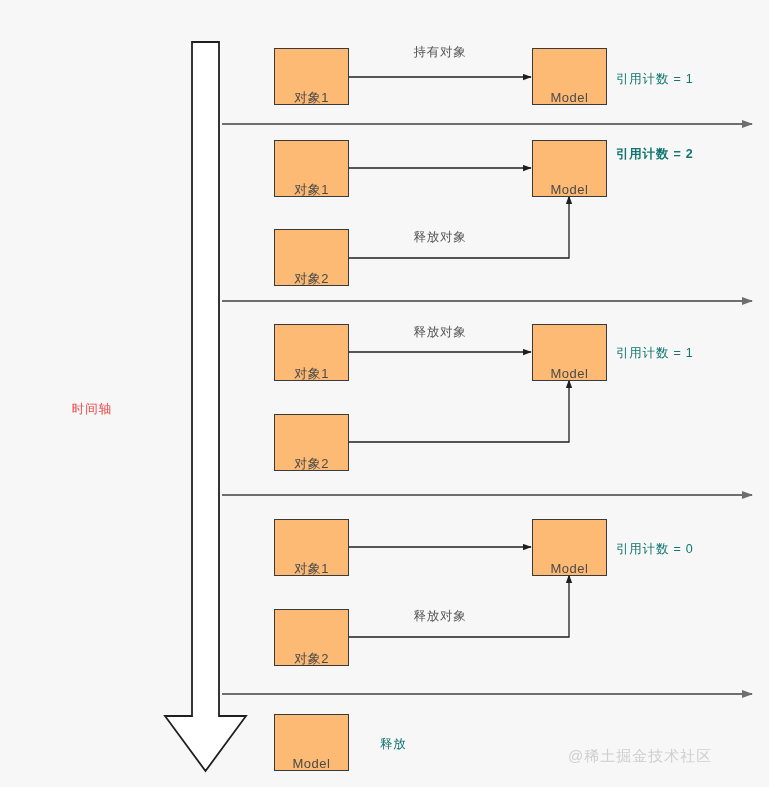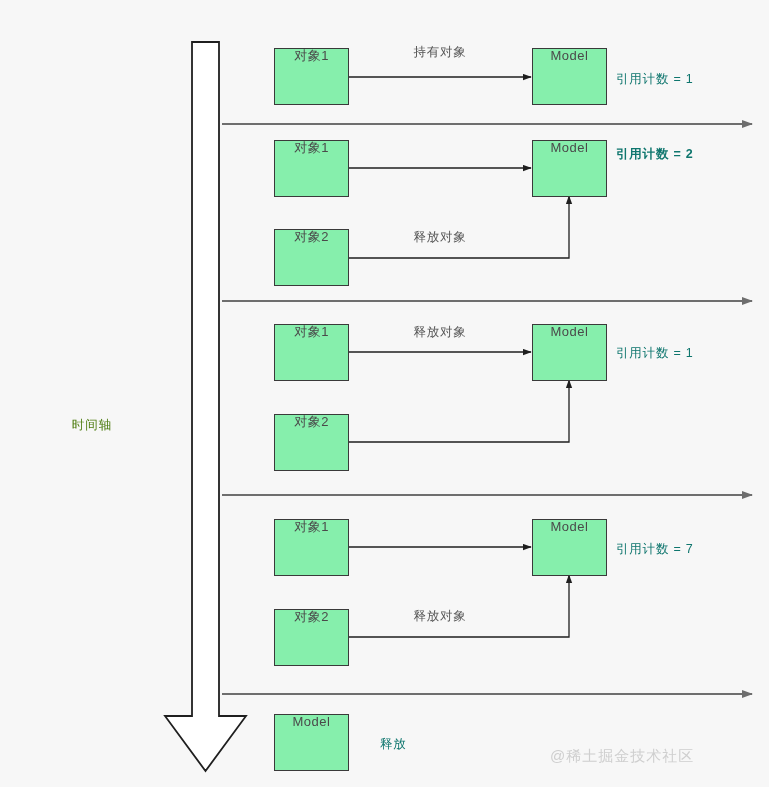--- a/index.html
+++ b/index.html
@@ -25,25 +25,25 @@
   }
   svg.layer {
     position: absolute;
     left: 0; top: 0;
     width: 769px;
     height: 787px;
     overflow: visible;
   }
   .node-box {
     position: absolute;
-    background: #86efac;
+    background: #fdba74;
     border: 1.6px solid #3a3a3a;
     box-sizing: border-box;
     display: flex;
-    align-items: flex-start;
+    align-items: flex-end;
     justify-content: center;
   }
   .node-label {
     font-size: 13px;
     color: #4a4a4a;
     letter-spacing: 0.5px;
     line-height: 1;
     user-select: none;
   }
   .edge-label {
@@ -59,26 +59,25 @@
     position: absolute;
     font-size: 12.5px;
     color: #0f766e;
     white-space: nowrap;
     letter-spacing: 0.8px;
     user-select: none;
   }
   .axis-label {
     position: absolute;
     font-size: 12.5px;
-    color: #4d7c0f;
+    color: #ef4444;
     white-space: nowrap;
     letter-spacing: 1px;
     transform: translateX(-50%);
     user-select: none;
-    margin-top: 16px;
   }
   .watermark {
     position: absolute;
     font-size: 15px;
     color: #cfcfcf;
     white-space: nowrap;
     letter-spacing: 1px;
     user-select: none;
   }
 </style>
@@ -166,22 +165,22 @@
   <div class="node-box" style="left:274px; top:519px; width:75px; height:57px;">
     <span class="node-label">对象1</span>
   </div>
   <div class="node-box" style="left:274px; top:609px; width:75px; height:57px;">
     <span class="node-label">对象2</span>
   </div>
   <div class="node-box" style="left:532px; top:519px; width:75px; height:57px;">
     <span class="node-label">Model</span>
   </div>
   <div class="edge-label" style="left:440px; top:608px;">释放对象</div>
-  <div class="side-label" style="left:616px; top:541px;">引用计数 = 7</div>
+  <div class="side-label" style="left:616px; top:541px;">引用计数 = 0</div>
 
   <div class="node-box" style="left:274px; top:714px; width:75px; height:57px;">
     <span class="node-label">Model</span>
   </div>
   <div class="side-label" style="left:380px; top:736px;text-align:center;">释放</div>
 
-  <div class="watermark" style="left:550px; top:747px;">@稀土掘金技术社区</div>
+  <div class="watermark" style="left:568px; top:747px;">@稀土掘金技术社区</div>
 
 </div>
 
 </body></html>

